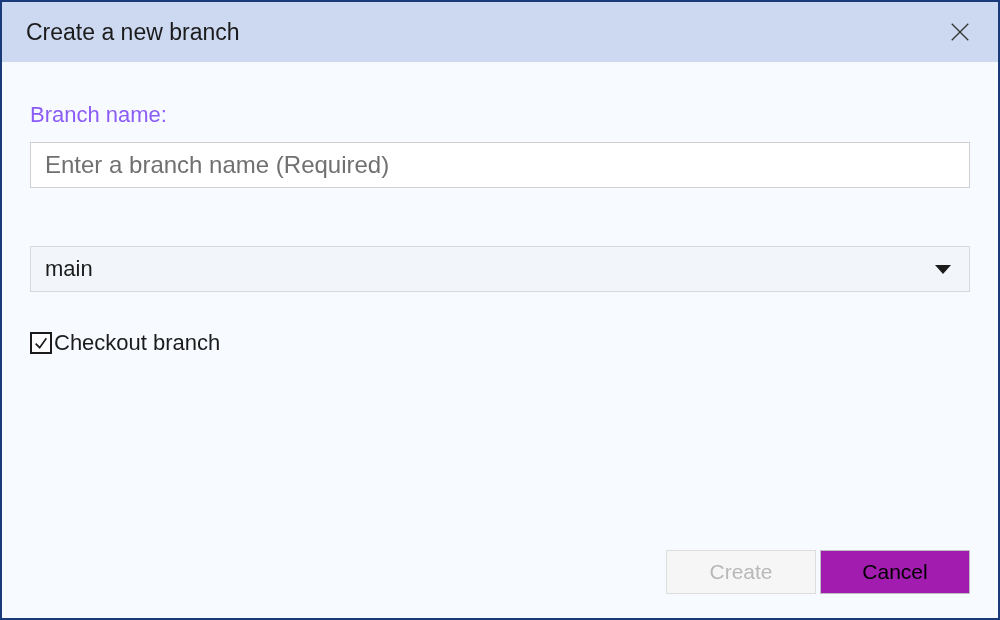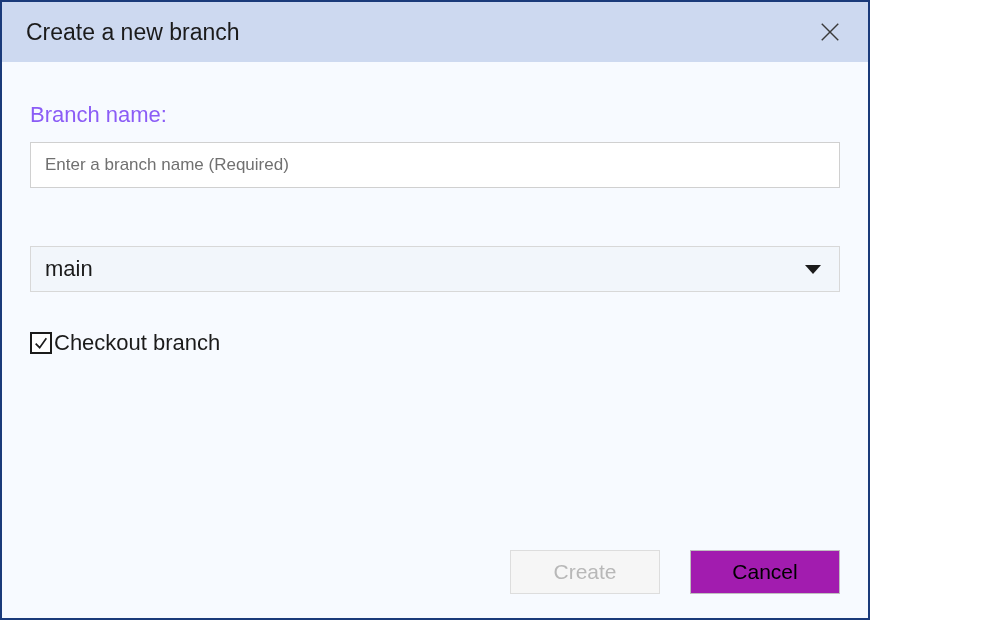--- a/index.html
+++ b/index.html
@@ -7,21 +7,21 @@
       margin: 0;
       padding: 0;
     }
     body {
       font-family: "Segoe UI", Tahoma, Geneva, sans-serif;
       font-size: 21px;
       color: #1b1b1b;
       background: #fff;
     }
     .dialog {
-      width: 870px;
+      width: 1000px;
       height: 620px;
       border: 2px solid #1a3a7a;
       background: #f7faff;
       display: flex;
       flex-direction: column;
     }
     .titlebar {
       height: 60px;
       background: #cdd9f0;
       display: flex;
@@ -57,21 +57,21 @@
       font-size: 22px;
       margin-bottom: 14px;
       color: #8b5cf6;
     }
     .text-input {
       width: 100%;
       height: 46px;
       border: 1px solid #d0d0d0;
       background: #ffffff;
       padding: 0 14px;
-      font-size: 17px;
+      font-size: 24px;
       font-family: inherit;
       color: #1b1b1b;
       outline: none;
     }
     .text-input::placeholder {
       color: #707070;
     }
     .gap-large {
       height: 58px;
     }
@@ -122,21 +122,21 @@
       stroke-width: 2.5;
       fill: none;
     }
     .checkbox-label {
       font-size: 22px;
       color: #1b1b1b;
     }
     .footer {
       display: flex;
       justify-content: flex-end;
-      gap: 30px;
+      gap: 4px;
       padding: 0 28px 24px 28px;
     }
     .btn {
       width: 150px;
       height: 44px;
       border: 1px solid #bfbfbf;
       background: #a21caf;
       font-size: 21px;
       font-family: inherit;
       cursor: pointer;

